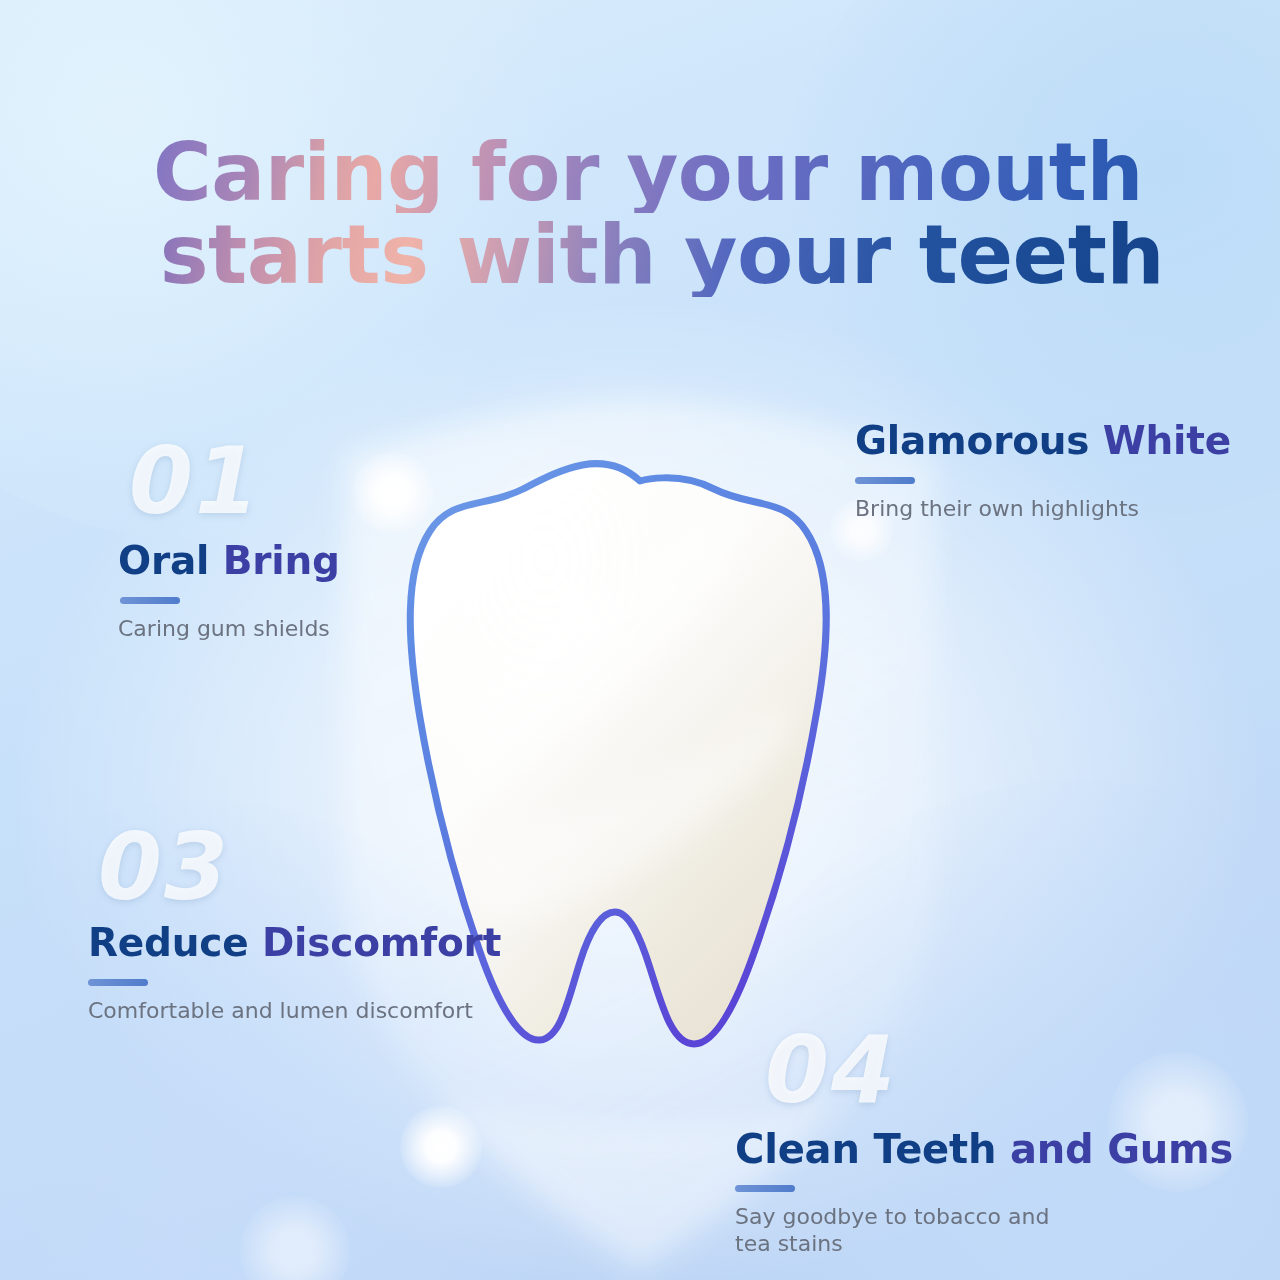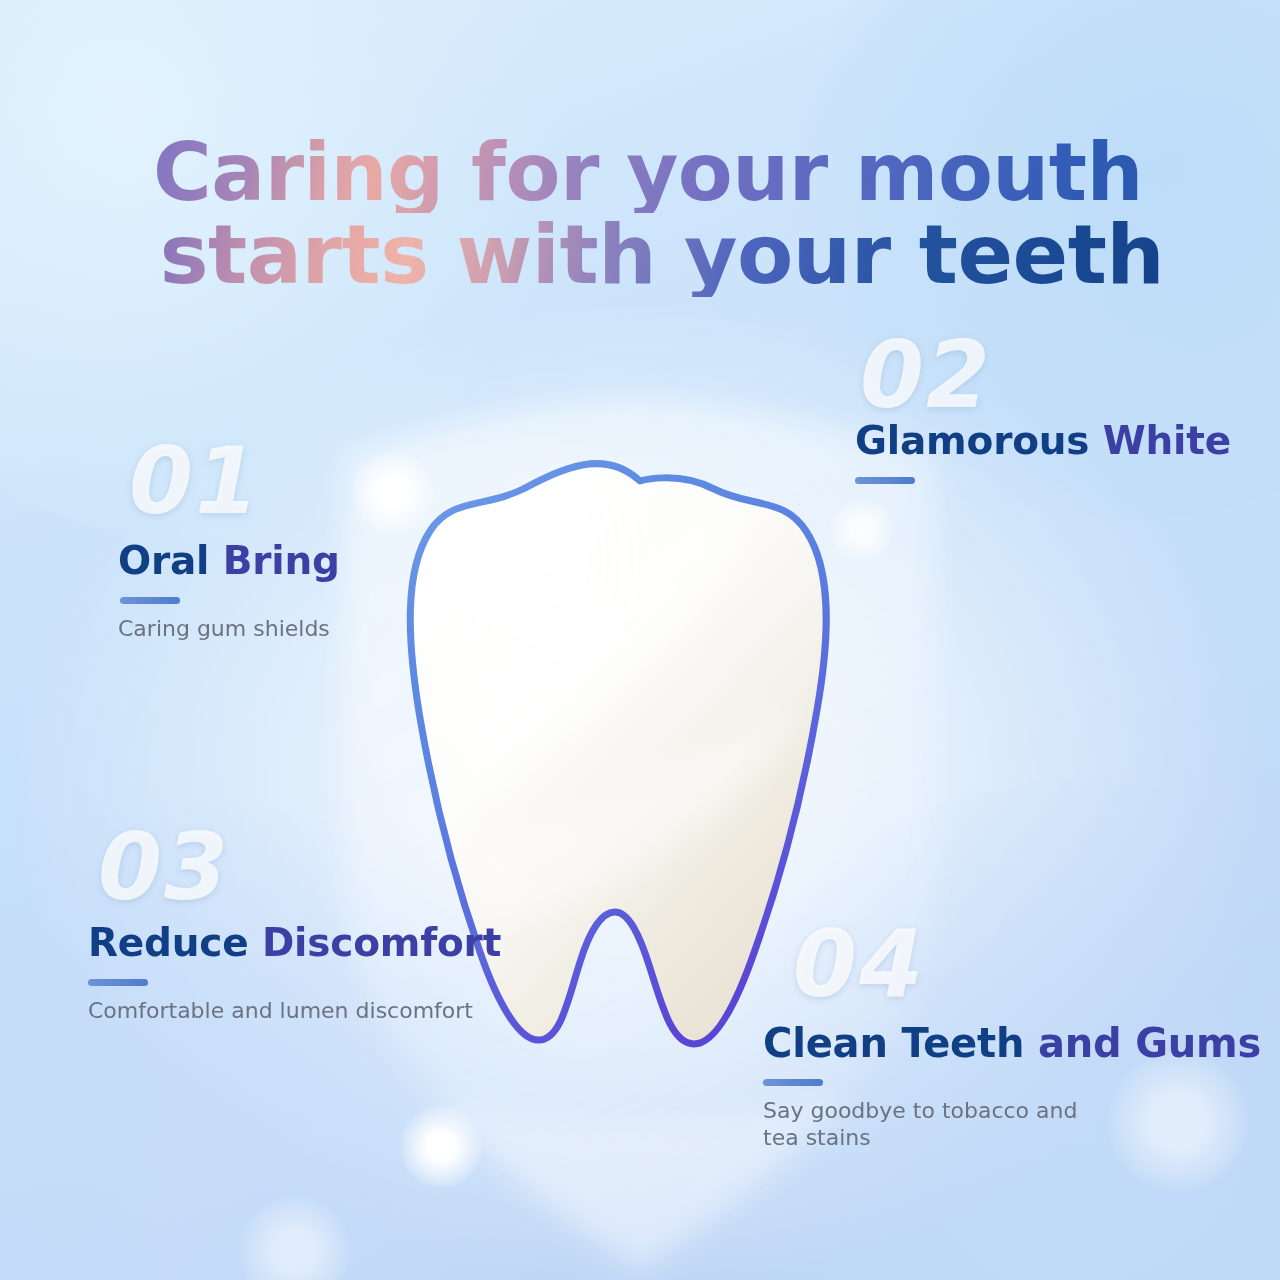--- a/index.html
+++ b/index.html
@@ -151,21 +151,21 @@
   #feat-1 { left: 118px; top: 540px; }
   #feat-1 .wm { left: 11px; top: -112px; }
   #feat-1 .bar { margin-left: 2px; }
 
   #feat-2 { left: 855px; top: 420px; }
   #feat-2 .wm { left: 5px; top: -98px; }
 
   #feat-3 { left: 88px; top: 922px; }
   #feat-3 .wm { left: 10px; top: -108px; }
 
-  #feat-4 { left: 735px; top: 1021px; margin-left: 28px; }
+  #feat-4 { left: 735px; top: 1127px; }
   #feat-4 .wm { left: 30px; top: -110px; }
   #feat-4 .f-title { font-size: 40px; }
 </style>
 </head>
 <body>
 
 <div id="poster">
 
   <div class="blob blob-tl"></div>
   <div class="blob blob-tr"></div>
@@ -272,26 +272,26 @@
     <div class="wm">01</div>
     <div class="f-title">
       <span class="w1">Oral</span>
       <span class="w2">Bring</span>
     </div>
     <div class="bar"></div>
     <div class="f-sub">Caring gum shields</div>
   </div>
 
   <div class="feature" id="feat-2">
-    <div class="wm">02</div>
     <div class="f-title">
       <span class="w1">Glamorous</span>
       <span class="w2">White</span>
     </div>
     <div class="bar"></div>
+    <div class="f-sub">Bring their own highlights</div>
   </div>
 
   <div class="feature" id="feat-3">
     <div class="wm">03</div>
     <div class="f-title">
       <span class="w1">Reduce</span>
       <span class="w2">Discomfort</span>
     </div>
     <div class="bar"></div>
     <div class="f-sub">Comfortable and lumen discomfort</div>

